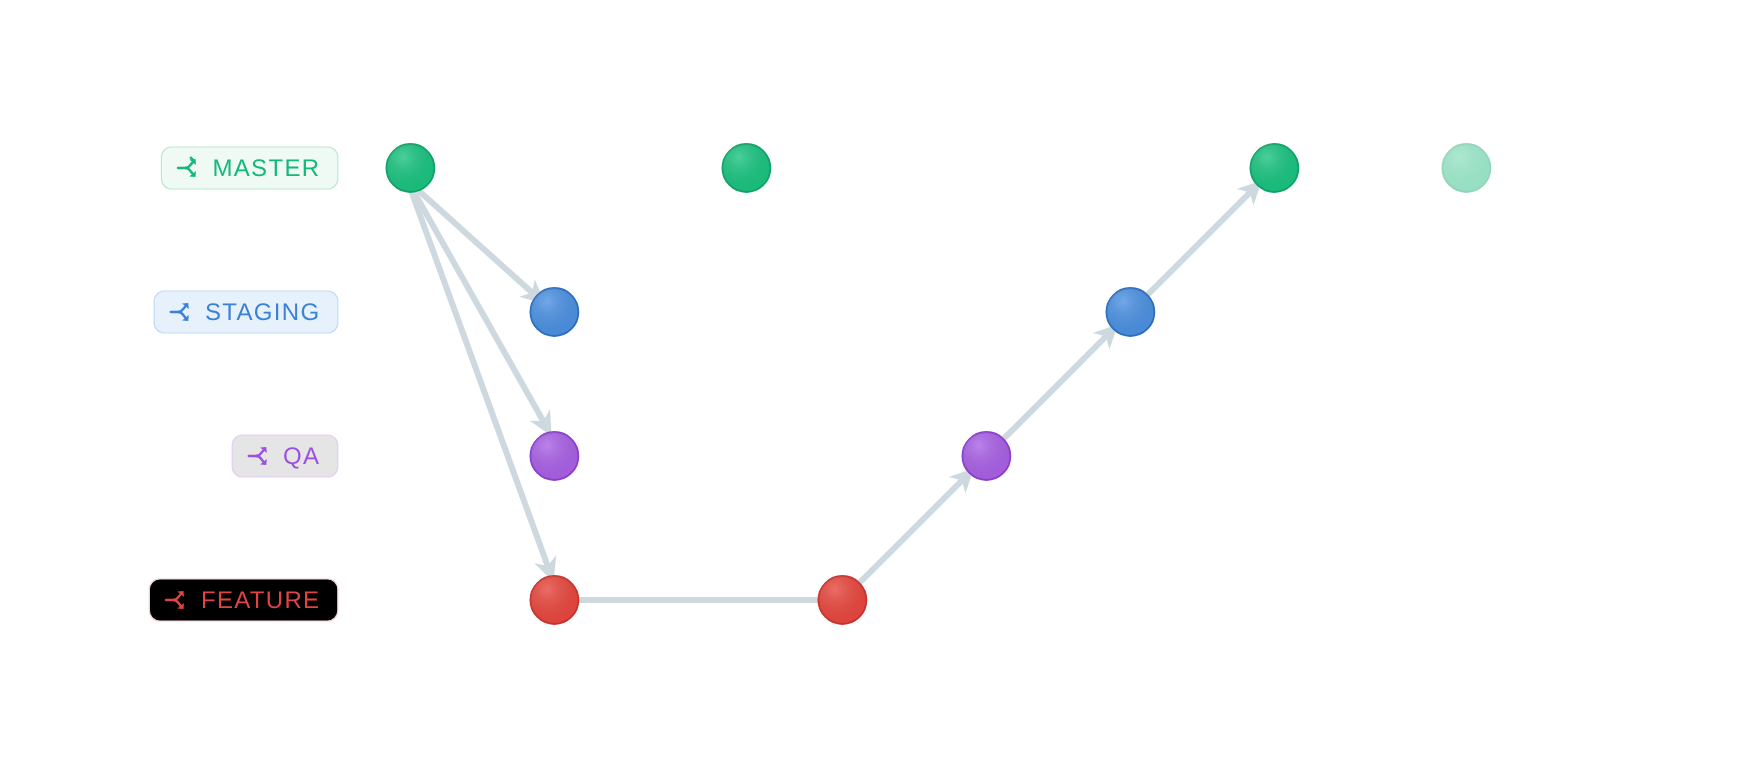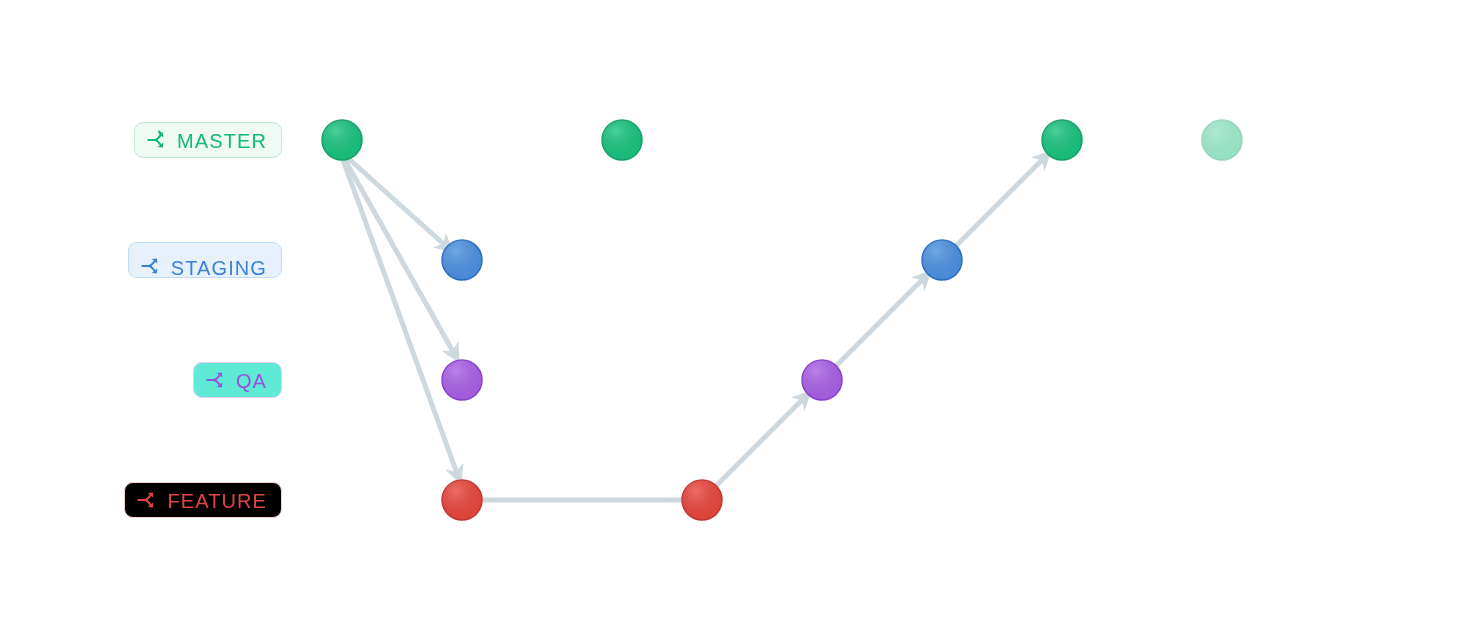--- a/index.html
+++ b/index.html
@@ -176,34 +176,34 @@
           <path d="M9.5 12 C13 12 14 8.5 16.5 6.2"></path>
           <path d="M9.5 12 C13 12 14 15.5 16.5 17.8"></path>
           <path d="M17.2 5.6 L17.2 10.0 M17.2 5.6 L12.9 5.6" transform="rotate(45 17.2 5.6)" fill="none"></path>
           <path d="M13.0 4.0 L18.6 4.0 L18.6 9.6 Z" fill="currentColor" stroke="none" transform="rotate(-5 16 6)"></path>
           <path d="M13.0 20.0 L18.6 20.0 L18.6 14.4 Z" fill="currentColor" stroke="none" transform="rotate(5 16 18)"></path>
         </svg>
       </span>
       <span class="badge-label">MASTER</span>
     </div>
 
-    <div class="branch-badge" style="right:1178px; top:260px; background:#e7f1fc; border-color:#bfdcf7; color:#3b82d6;align-items:flex-end;">
+    <div class="branch-badge" style="right:1178px; top:260px; background:#e7f1fc; border-color:#bfdcf7; color:#3b82d6;">
       <span class="branch-icon">
         <svg viewBox="0 0 24 24" fill="none" stroke="currentColor" stroke-width="2.1" stroke-linecap="round" stroke-linejoin="round">
           <path d="M2.5 12 H9.5"></path>
           <path d="M9.5 12 C13 12 14 8.5 16.5 6.2"></path>
           <path d="M9.5 12 C13 12 14 15.5 16.5 17.8"></path>
           <path d="M13.0 4.0 L18.6 4.0 L18.6 9.6 Z" fill="currentColor" stroke="none" transform="rotate(-5 16 6)"></path>
           <path d="M13.0 20.0 L18.6 20.0 L18.6 14.4 Z" fill="currentColor" stroke="none" transform="rotate(5 16 18)"></path>
         </svg>
       </span>
       <span class="badge-label">STAGING</span>
     </div>
 
-    <div class="branch-badge" style="right:1178px; top:380px; background:#5eead4; border-color:#e4cdf7; color:#9b51e0;">
+    <div class="branch-badge" style="right:1178px; top:380px; background:#e5e5e5; border-color:#e4cdf7; color:#9b51e0;">
       <span class="branch-icon">
         <svg viewBox="0 0 24 24" fill="none" stroke="currentColor" stroke-width="2.1" stroke-linecap="round" stroke-linejoin="round">
           <path d="M2.5 12 H9.5"></path>
           <path d="M9.5 12 C13 12 14 8.5 16.5 6.2"></path>
           <path d="M9.5 12 C13 12 14 15.5 16.5 17.8"></path>
           <path d="M13.0 4.0 L18.6 4.0 L18.6 9.6 Z" fill="currentColor" stroke="none" transform="rotate(-5 16 6)"></path>
           <path d="M13.0 20.0 L18.6 20.0 L18.6 14.4 Z" fill="currentColor" stroke="none" transform="rotate(5 16 18)"></path>
         </svg>
       </span>
       <span class="badge-label">QA</span>

